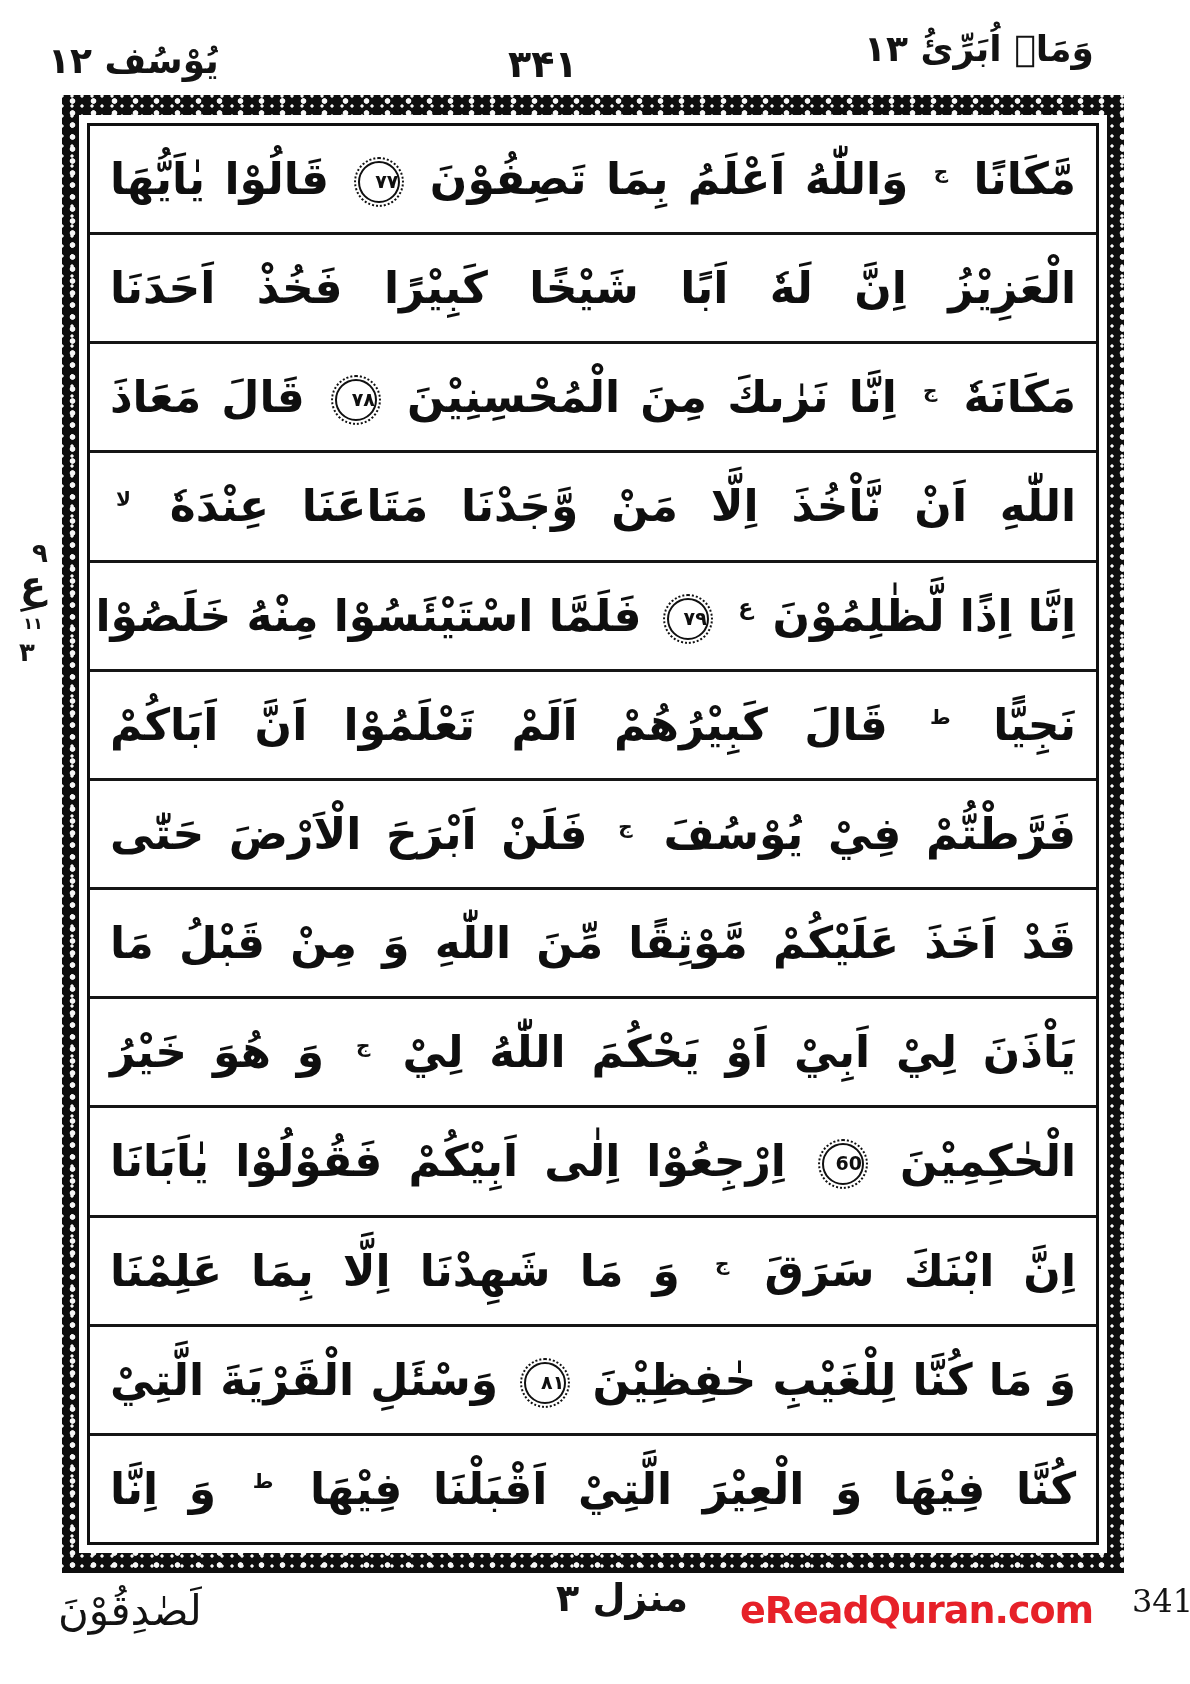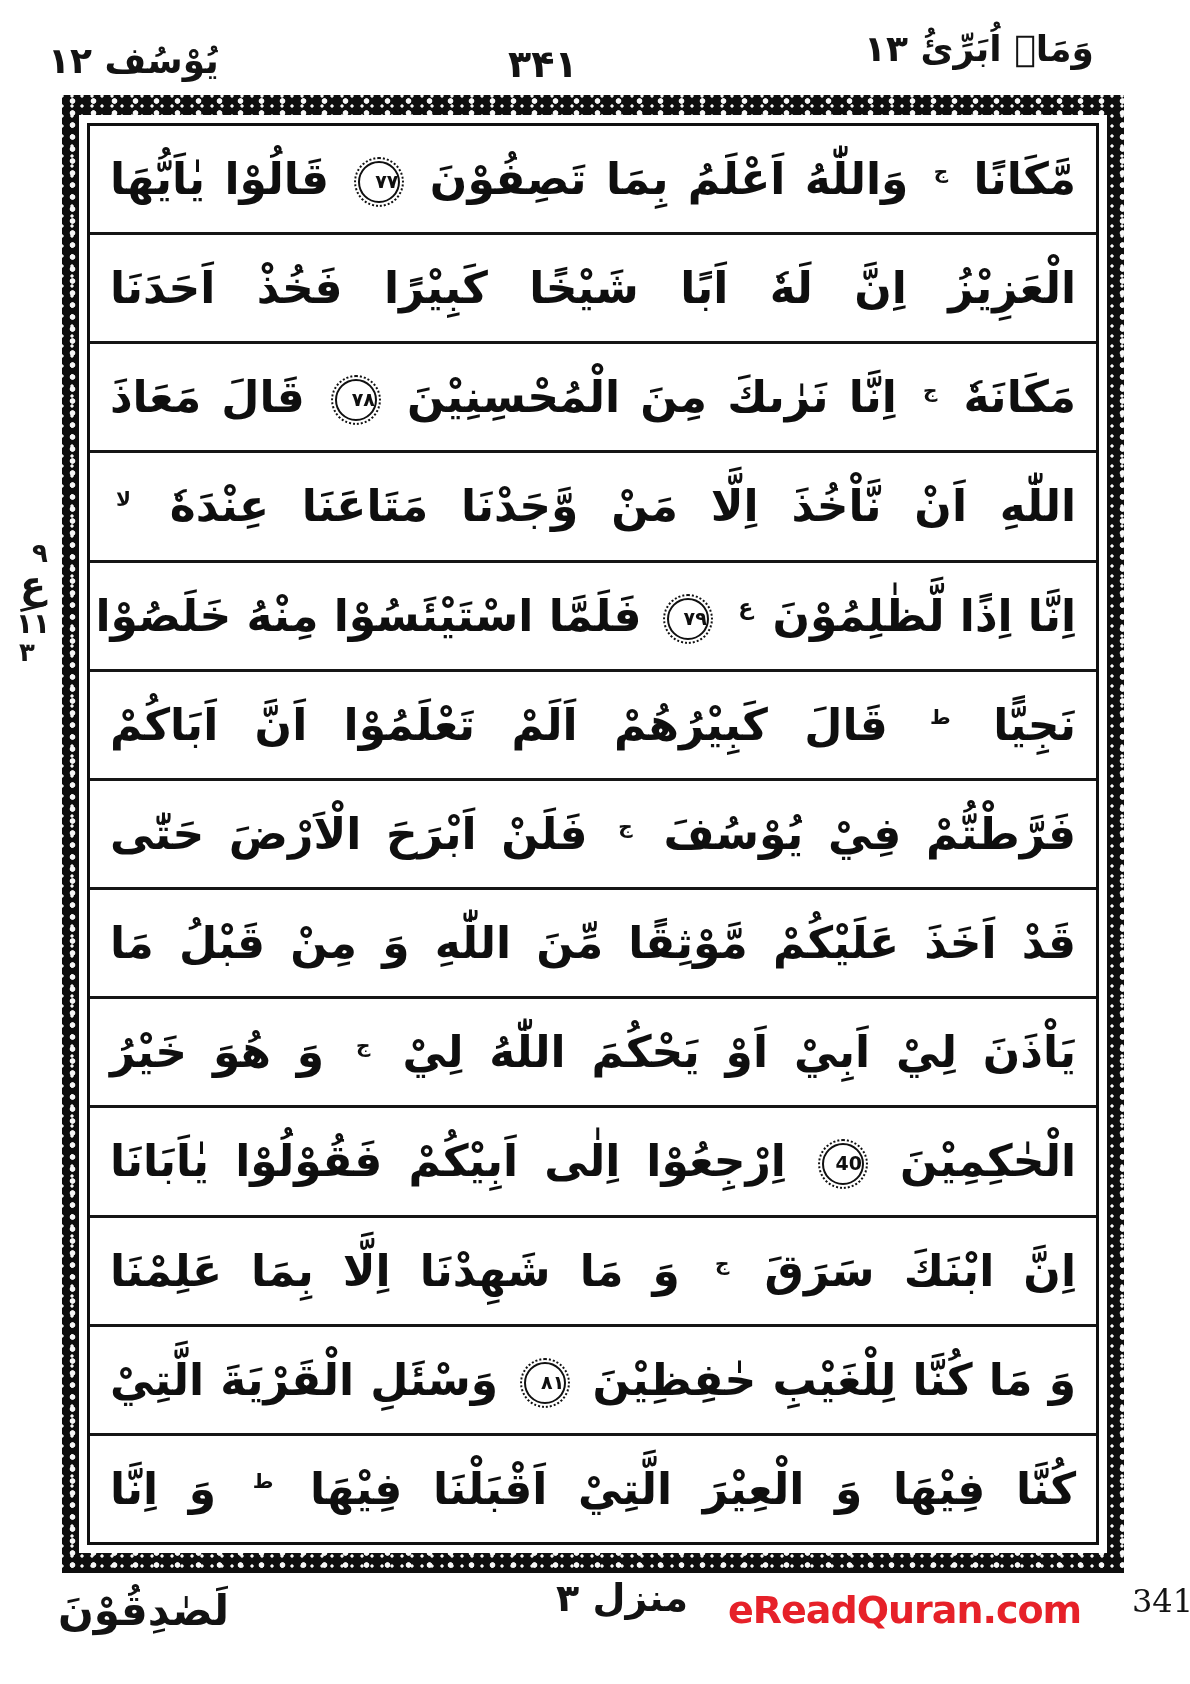--- a/index.html
+++ b/index.html
@@ -52,24 +52,24 @@
   .waqf{font-size:20px;vertical-align:super;line-height:0;margin:0 6px;}
   .ruku-sup{font-size:22px;vertical-align:super;line-height:0;margin:0 4px;}
   
   .margin-marker{
     position:absolute;left:10px;top:538px;width:46px;
     text-align:center;font-weight:bold;direction:rtl;color:#141414;
   }
   .margin-marker .m-top{font-size:26px;display:block;margin-left:14px;}
   .margin-marker .m-ain{font-size:38px;display:block;line-height:34px;}
   .margin-marker .m-rule{display:block;width:26px;height:3px;background:#141414;margin:4px auto 2px;transform:rotate(-14deg);}
-  .margin-marker .m-mid{font-size:28px;display:block;line-height:26px;}
+  .margin-marker .m-mid{font-size:16px;display:block;line-height:26px;}
   .margin-marker .m-bottom{font-size:26px;display:block;margin-right:12px;}
   
-  .catchword{position:absolute;left:58px;top:1586px;font-size:42px;font-weight:bold;direction:rtl;}
+  .catchword{position:absolute;left:58px;top:1586px;font-size:42px;font-weight:normal;direction:rtl;}
   .manzil{position:absolute;left:556px;top:1576px;font-size:38px;font-weight:bold;direction:rtl;text-align:right;}
   .watermark{
     position:absolute;left:728px;top:1588px;width:330px;
     font-size:38px;font-weight:bold;text-align:center;
     text-decoration:none;letter-spacing:-1px;
   }
   .page-num{position:absolute;left:1132px;top:1582px;font-size:32px;font-family:"DejaVu Serif",serif;}
 </style>
 </head>
 <body style="color: rgb(19, 19, 19); background: rgb(255, 255, 255);">
@@ -85,32 +85,32 @@
     <div class="text-box">
         <div class="qline"><span class="qtext">مَّكَانًا</span> <span class="waqf">ج</span> <span class="qtext">وَاللّٰهُ اَعْلَمُ بِمَا تَصِفُوْنَ</span> <span class="ayah-marker">۷۷</span> <span class="qtext">قَالُوْا يٰاَيُّهَا</span> </div>
         <div class="qline"><span class="qtext">الْعَزِيْزُ اِنَّ لَهٗ اَبًا شَيْخًا كَبِيْرًا فَخُذْ اَحَدَنَا</span> </div>
         <div class="qline"><span class="qtext">مَكَانَهٗ</span> <span class="waqf">ج</span> <span class="qtext">اِنَّا نَرٰىكَ مِنَ الْمُحْسِنِيْنَ</span> <span class="ayah-marker">۷۸</span> <span class="qtext">قَالَ مَعَاذَ</span> </div>
         <div class="qline"><span class="qtext">اللّٰهِ اَنْ نَّاْخُذَ اِلَّا مَنْ وَّجَدْنَا مَتَاعَنَا عِنْدَهٗ</span> <span class="waqf">لا</span> </div>
         <div class="qline"><span class="qtext">اِنَّا اِذًا لَّظٰلِمُوْنَ</span> <span class="ruku-sup">ع</span> <span class="ayah-marker">۷۹</span> <span class="qtext">فَلَمَّا اسْتَيْئَسُوْا مِنْهُ خَلَصُوْا</span> </div>
         <div class="qline"><span class="qtext">نَجِيًّا</span> <span class="waqf">ط</span> <span class="qtext">قَالَ كَبِيْرُهُمْ اَلَمْ تَعْلَمُوْا اَنَّ اَبَاكُمْ</span> </div>
         <div class="qline"><span class="qtext">فَرَّطْتُّمْ فِيْ يُوْسُفَ</span> <span class="waqf">ج</span> <span class="qtext">فَلَنْ اَبْرَحَ الْاَرْضَ حَتّٰى</span> </div>
         <div class="qline"><span class="qtext">قَدْ اَخَذَ عَلَيْكُمْ مَّوْثِقًا مِّنَ اللّٰهِ وَ مِنْ قَبْلُ مَا</span> </div>
         <div class="qline"><span class="qtext">يَاْذَنَ لِيْ اَبِيْ اَوْ يَحْكُمَ اللّٰهُ لِيْ</span> <span class="waqf">ج</span> <span class="qtext">وَ هُوَ خَيْرُ</span> </div>
-        <div class="qline"><span class="qtext">الْحٰكِمِيْنَ</span> <span class="ayah-marker">40</span> <span class="qtext">اِرْجِعُوْا اِلٰى اَبِيْكُمْ فَقُوْلُوْا يٰاَبَانَا</span> </div>
+        <div class="qline"><span class="qtext">الْحٰكِمِيْنَ</span> <span class="ayah-marker">60</span> <span class="qtext">اِرْجِعُوْا اِلٰى اَبِيْكُمْ فَقُوْلُوْا يٰاَبَانَا</span> </div>
         <div class="qline"><span class="qtext">اِنَّ ابْنَكَ سَرَقَ</span> <span class="waqf">ج</span> <span class="qtext">وَ مَا شَهِدْنَا اِلَّا بِمَا عَلِمْنَا</span> </div>
         <div class="qline"><span class="qtext">وَ مَا كُنَّا لِلْغَيْبِ حٰفِظِيْنَ</span> <span class="ayah-marker">۸۱</span> <span class="qtext">وَسْئَلِ الْقَرْيَةَ الَّتِيْ</span> </div>
         <div class="qline"><span class="qtext">كُنَّا فِيْهَا وَ الْعِيْرَ الَّتِيْ اَقْبَلْنَا فِيْهَا</span> <span class="waqf">ط</span> <span class="qtext">وَ اِنَّا</span> </div>
       </div>
   </div>
 </div>
 
 <div class="margin-marker">
   <span class="m-top">۹</span>
   <span class="m-ain">ع</span>
   <span class="m-rule"></span>
   <span class="m-mid">۱۱</span>
   <span class="m-bottom">۳</span>
 </div>
 
 <div class="catchword">لَصٰدِقُوْنَ</div>
 <div class="manzil">منزل ۳</div>
-<a class="watermark" href="#" style="color: rgb(230, 33, 41);">eReadQuran.com</a>
+<a class="watermark" href="#" style="color: rgb(230, 33, 41); margin-left: 12px;">eReadQuran.com</a>
 <div class="page-num">341</div>
 
 </body></html>

